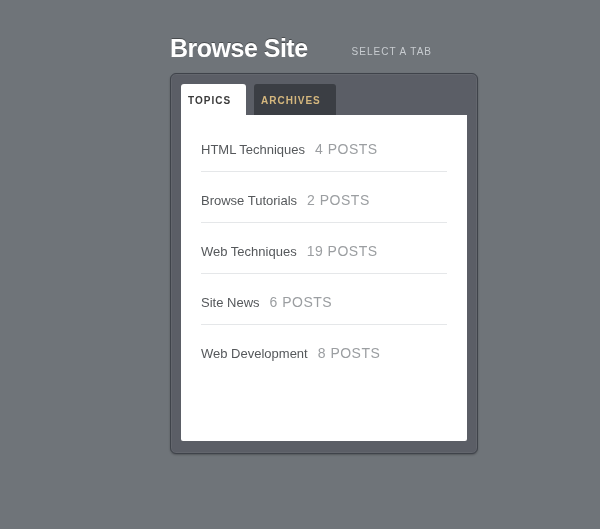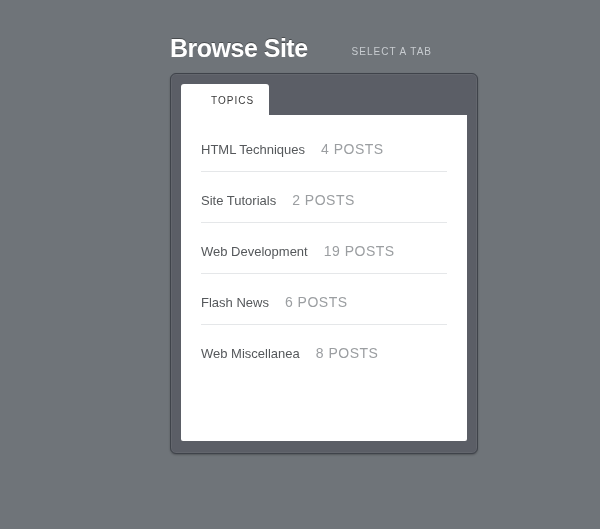--- a/index.html
+++ b/index.html
@@ -43,23 +43,23 @@
     border: 1px solid #3f434a;
     border-radius: 6px;
     padding: 10px 10px 12px 10px;
     box-shadow: inset 0 0 0 1px rgba(255,255,255,.05), 0 1px 2px rgba(0,0,0,.25);
   }
   .tabs {
     display: flex;
   }
   .tab {
     font-size: 10px;
-    font-weight: 400;
+    font-weight: 700;
     letter-spacing: 1px;
-    padding: 11px 15px 9px 30px;
+    padding: 11px 15px 9px 7px;
     margin-right: 8px;
     border-top-left-radius: 3px;
     border-top-right-radius: 3px;
     cursor: pointer;
     text-transform: uppercase;
   }
   .tab.active {
     background: #ffffff;
     color: #3a3a3a;
   }
@@ -70,21 +70,21 @@
   .content {
     background: #ffffff;
     padding: 6px 20px 8px 20px;
     min-height: 326px;
     border-bottom-left-radius: 2px;
     border-bottom-right-radius: 2px;
   }
   .row {
     display: flex;
     align-items: baseline;
-    gap: 16px;
+    gap: 10px;
     padding: 20px 0 14px 0;
     border-bottom: 1px solid #e5e7e9;
   }
   .row:last-child { border-bottom: none; }
   .row-label {
     font-size: 13px;
     color: #55585b;
   }
   .row-meta {
     font-size: 14px;
@@ -100,45 +100,46 @@
 
   <div class="header">
     <div class="title">Browse Site</div>
     <div class="subtitle">SELECT A TAB</div>
   </div>
 
   <div class="panel">
 
     <div class="tabs">
       <div class="tab active">TOPICS</div>
+      <div class="tab inactive">ARCHIVES</div>
     </div>
 
     <div class="content">
 
       <div class="row">
         <span class="row-label">HTML Techniques</span>
         <span class="row-meta">4 POSTS</span>
       </div>
 
 
       <div class="row">
-        <span class="row-label">Site Tutorials</span>
+        <span class="row-label">Browse Tutorials</span>
         <span class="row-meta">2 POSTS</span>
       </div>
 
       <div class="row">
-        <span class="row-label">Web Development</span>
+        <span class="row-label">Web Techniques</span>
         <span class="row-meta">19 POSTS</span>
       </div>
 
       <div class="row">
-        <span class="row-label">Flash News</span>
+        <span class="row-label">Site News</span>
         <span class="row-meta">6 POSTS</span>
       </div>
 
       <div class="row">
-        <span class="row-label">Web Miscellanea</span>
+        <span class="row-label">Web Development</span>
         <span class="row-meta">8 POSTS</span>
       </div>
 
     </div>
   </div>
 </div>
 
 </body></html>

